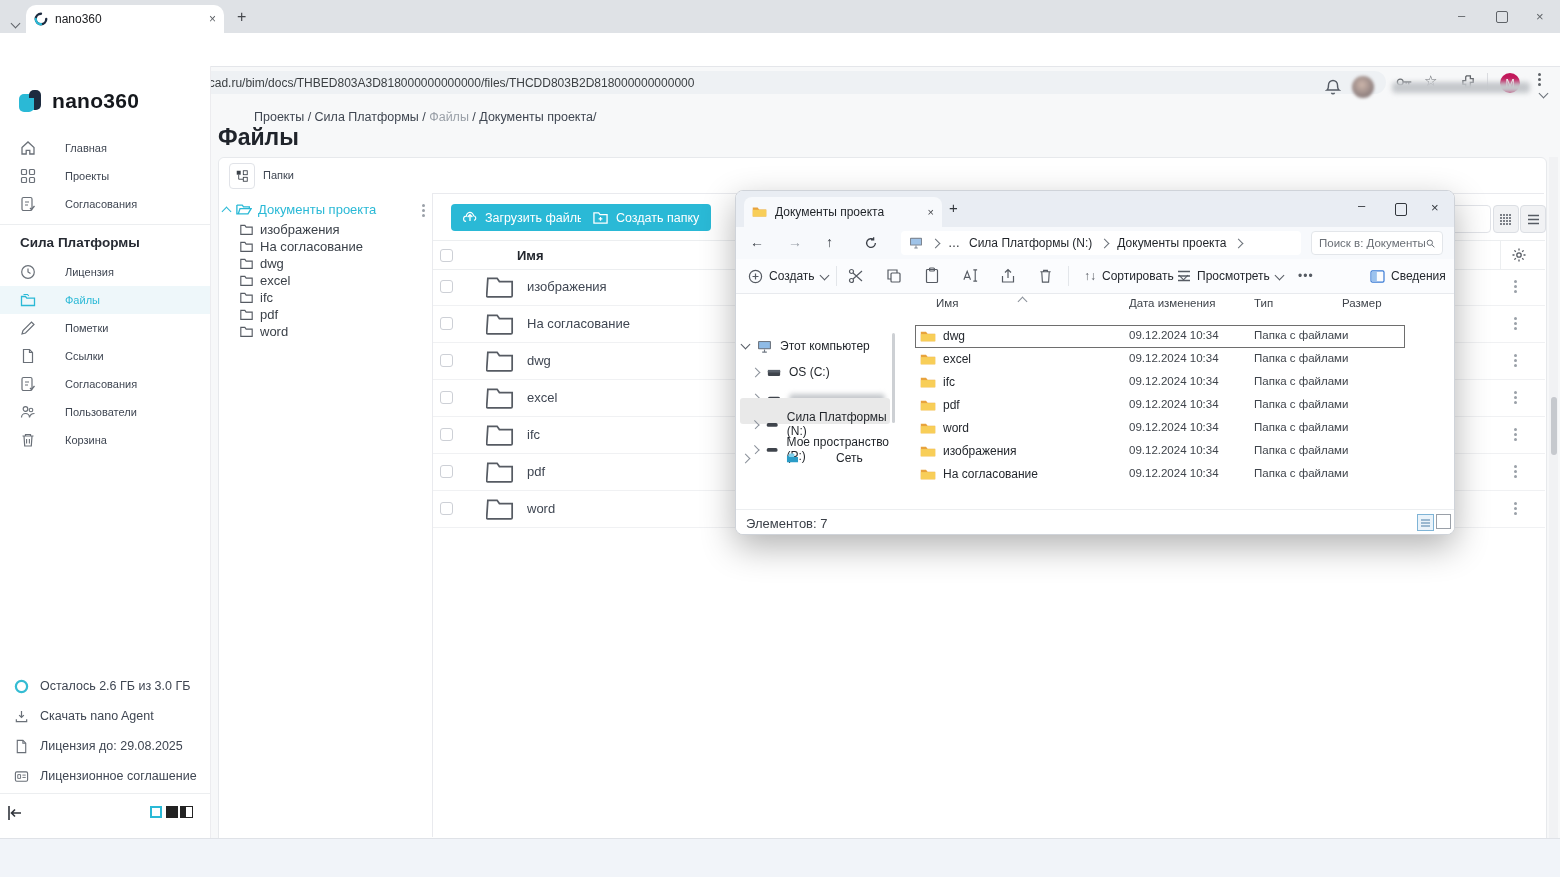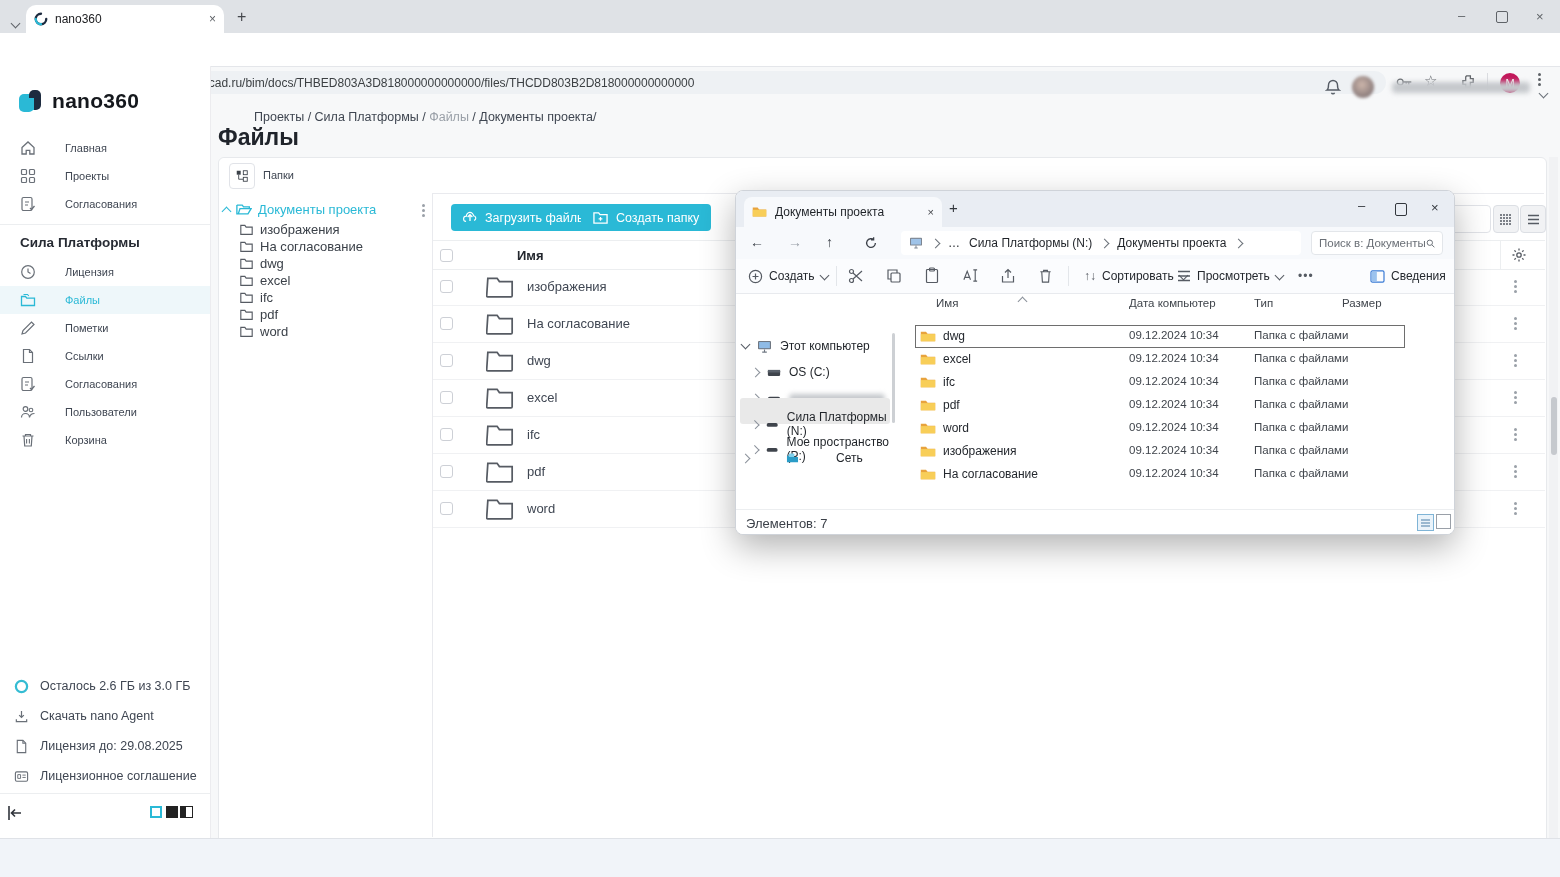--- a/index.html
+++ b/index.html
@@ -605,21 +605,21 @@
             <path fill="#2a9cc7" d="M2 4h5l1.5 1.5H14V11H2z"></path>
             <rect x="4" y="1.5" width="6" height="4" rx="1" fill="#7fd0ec"></rect>
           </svg>
         <span>Сеть</span>
       </div>
       <div class="abs" style="left:156px;top:40px;width:3px;height:90px;background:#cdd0d4;border-radius:2px;"></div>
     </div>
 
     <span class="abs chev up" style="left:283px;top:107px;border-color:#8a909a;"></span>
     <span class="abs ecolhead" style="left:200px;top:106px;">Имя</span>
-    <span class="abs ecolhead" style="left:393px;top:106px;">Дата компьютер</span>
+    <span class="abs ecolhead" style="left:393px;top:106px;">Дата изменения</span>
     <span class="abs ecolhead" style="left:518px;top:106px;">Тип</span>
     <span class="abs ecolhead" style="left:606px;top:106px;">Размер</span>
 
     <div class="abs" style="left:179px;top:134px;width:488px;height:21px;border:1px solid #6e6e6e;background:#fff;"></div>
 
     <div class="erow" style="left:184px;top:134px;">
       <svg width="16" height="13" viewBox="0 0 20 16">
           <path fill="#e8a33d" d="M1 2h6.5l2 2.5H19V14H1z"></path>
           <path fill="#f8ce58" d="M1 5h18v9H1z"></path>
         </svg>

